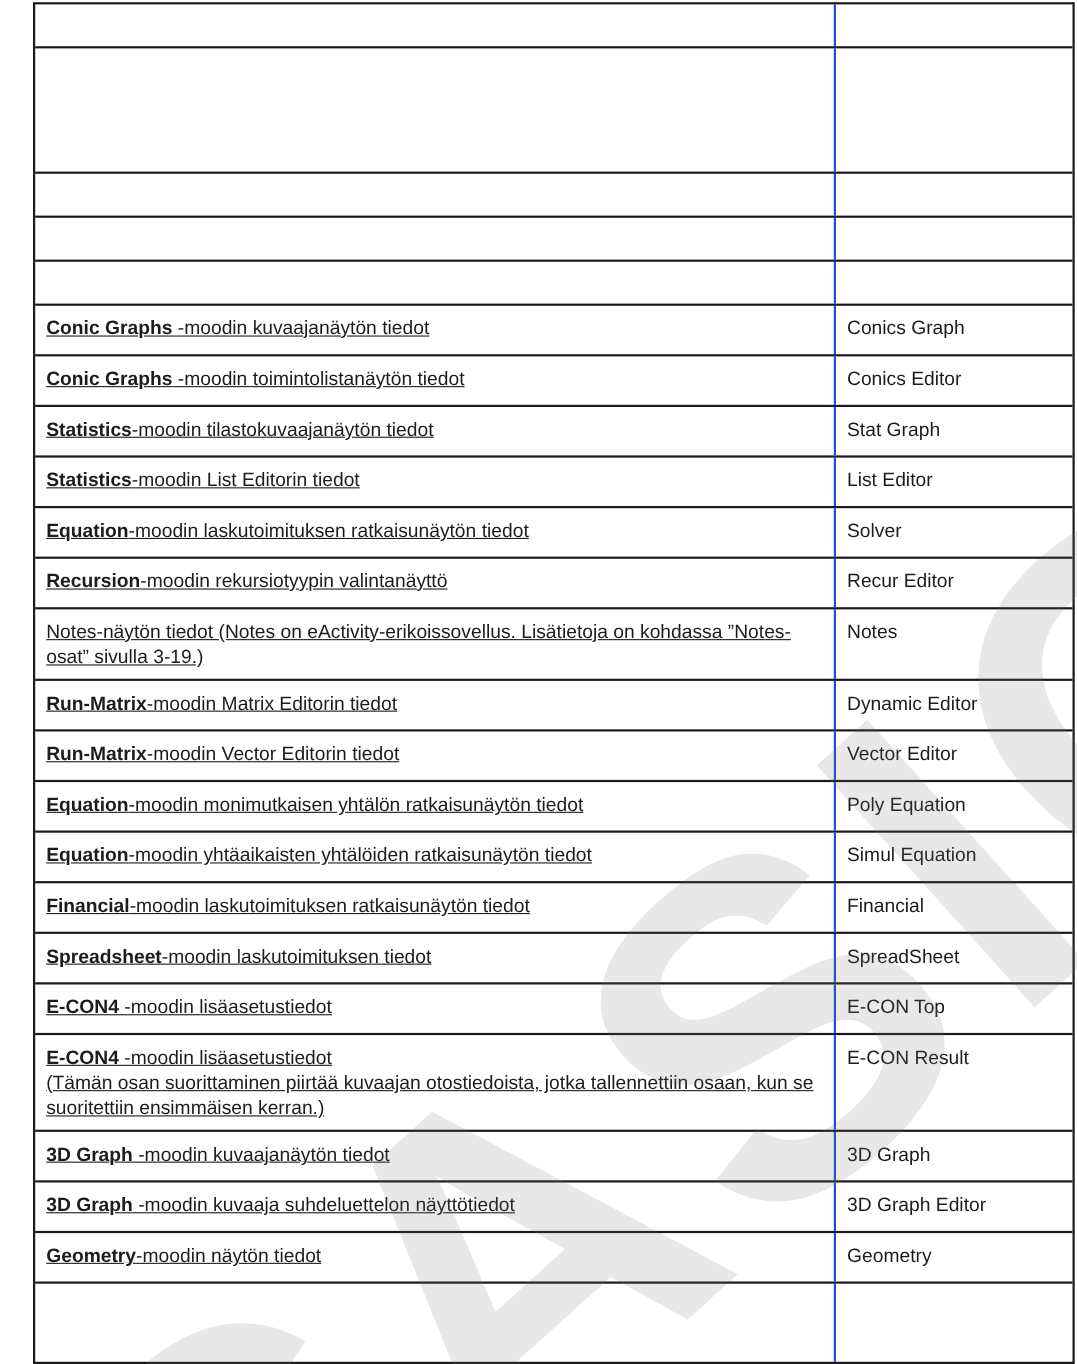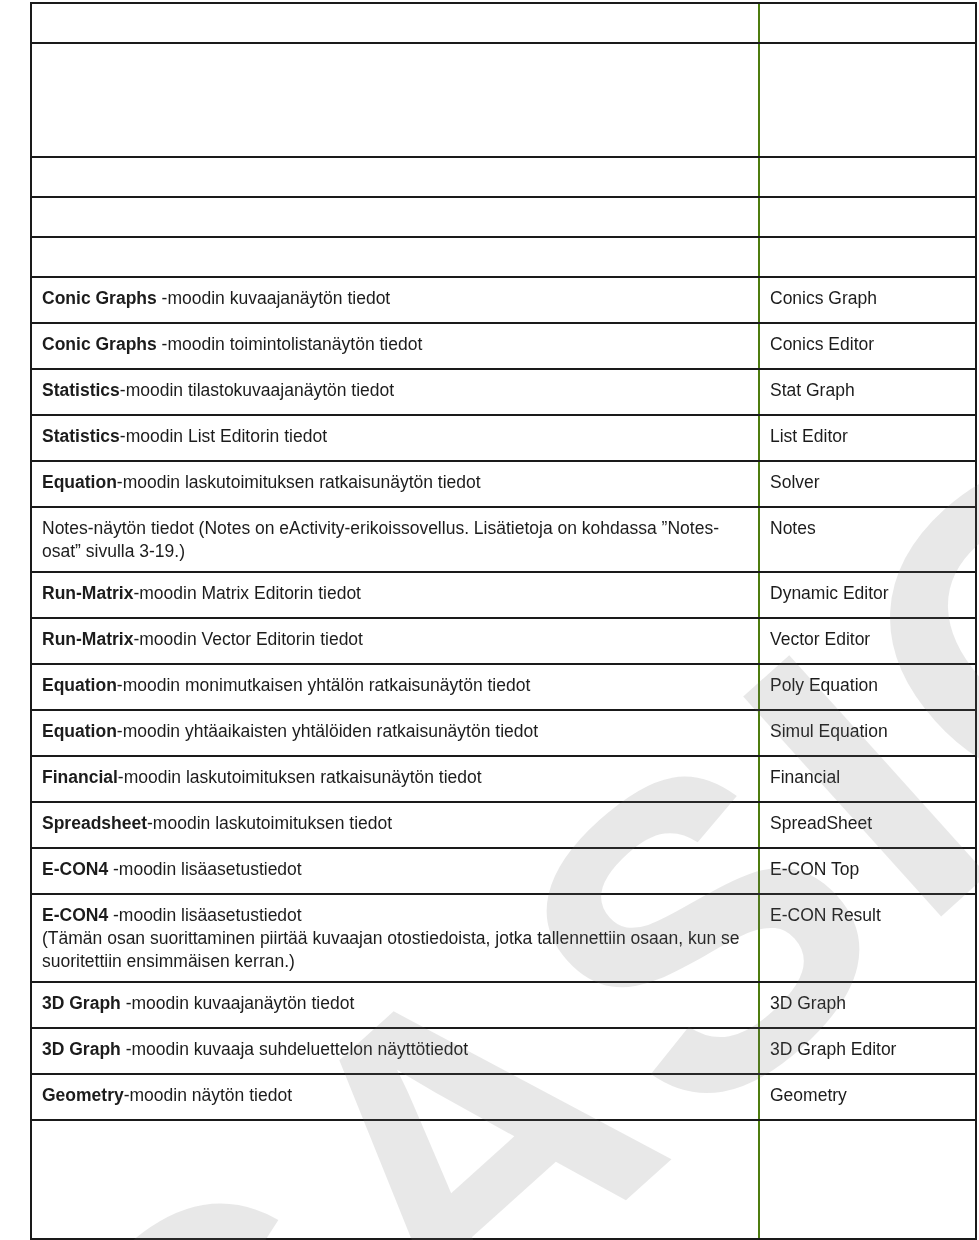--- a/index.html
+++ b/index.html
@@ -53,22 +53,23 @@
     flex: 1 1 auto;
   }
   .td {
     padding: 9px 10px 8px 10px;
     font-size: 17.5px;
     line-height: 1.32;
     box-sizing: border-box;
   }
   .td.left {
     flex: 1 1 auto;
-    border-right: 2px solid #4d7c0f;
+    border-right: 2px solid #1d4ed8;
     white-space: pre-line;
+    text-decoration: underline;
   }
   .td.right {
     flex: 0 0 215px;
     width: 215px;
   }
   .b {
     font-weight: bold;
   }
   .row-spacer-small { min-height: 38px; }
   .row-spacer-tall  { min-height: 112px; }
@@ -114,20 +115,24 @@
       </div>
       <div class="tr row-entry">
         <div class="td left"><span class="b">Statistics</span><span>-moodin List Editorin tiedot</span></div>
         <div class="td right">List Editor</div>
       </div>
       <div class="tr row-entry">
         <div class="td left"><span class="b">Equation</span><span>-moodin laskutoimituksen ratkaisunäytön tiedot</span></div>
         <div class="td right">Solver</div>
       </div>
       <div class="tr row-entry">
+        <div class="td left"><span class="b">Recursion</span><span>-moodin rekursiotyypin valintanäyttö</span></div>
+        <div class="td right">Recur Editor</div>
+      </div>
+      <div class="tr row-entry">
         <div class="td left"><span class="b"></span><span>Notes-näytön tiedot (Notes on eActivity-erikoissovellus. Lisätietoja on kohdassa ”Notes-osat” sivulla 3-19.)</span></div>
         <div class="td right">Notes</div>
       </div>
       <div class="tr row-entry">
         <div class="td left"><span class="b">Run-Matrix</span><span>-moodin Matrix Editorin tiedot</span></div>
         <div class="td right">Dynamic Editor</div>
       </div>
       <div class="tr row-entry">
         <div class="td left"><span class="b">Run-Matrix</span><span>-moodin Vector Editorin tiedot</span></div>
         <div class="td right">Vector Editor</div>

